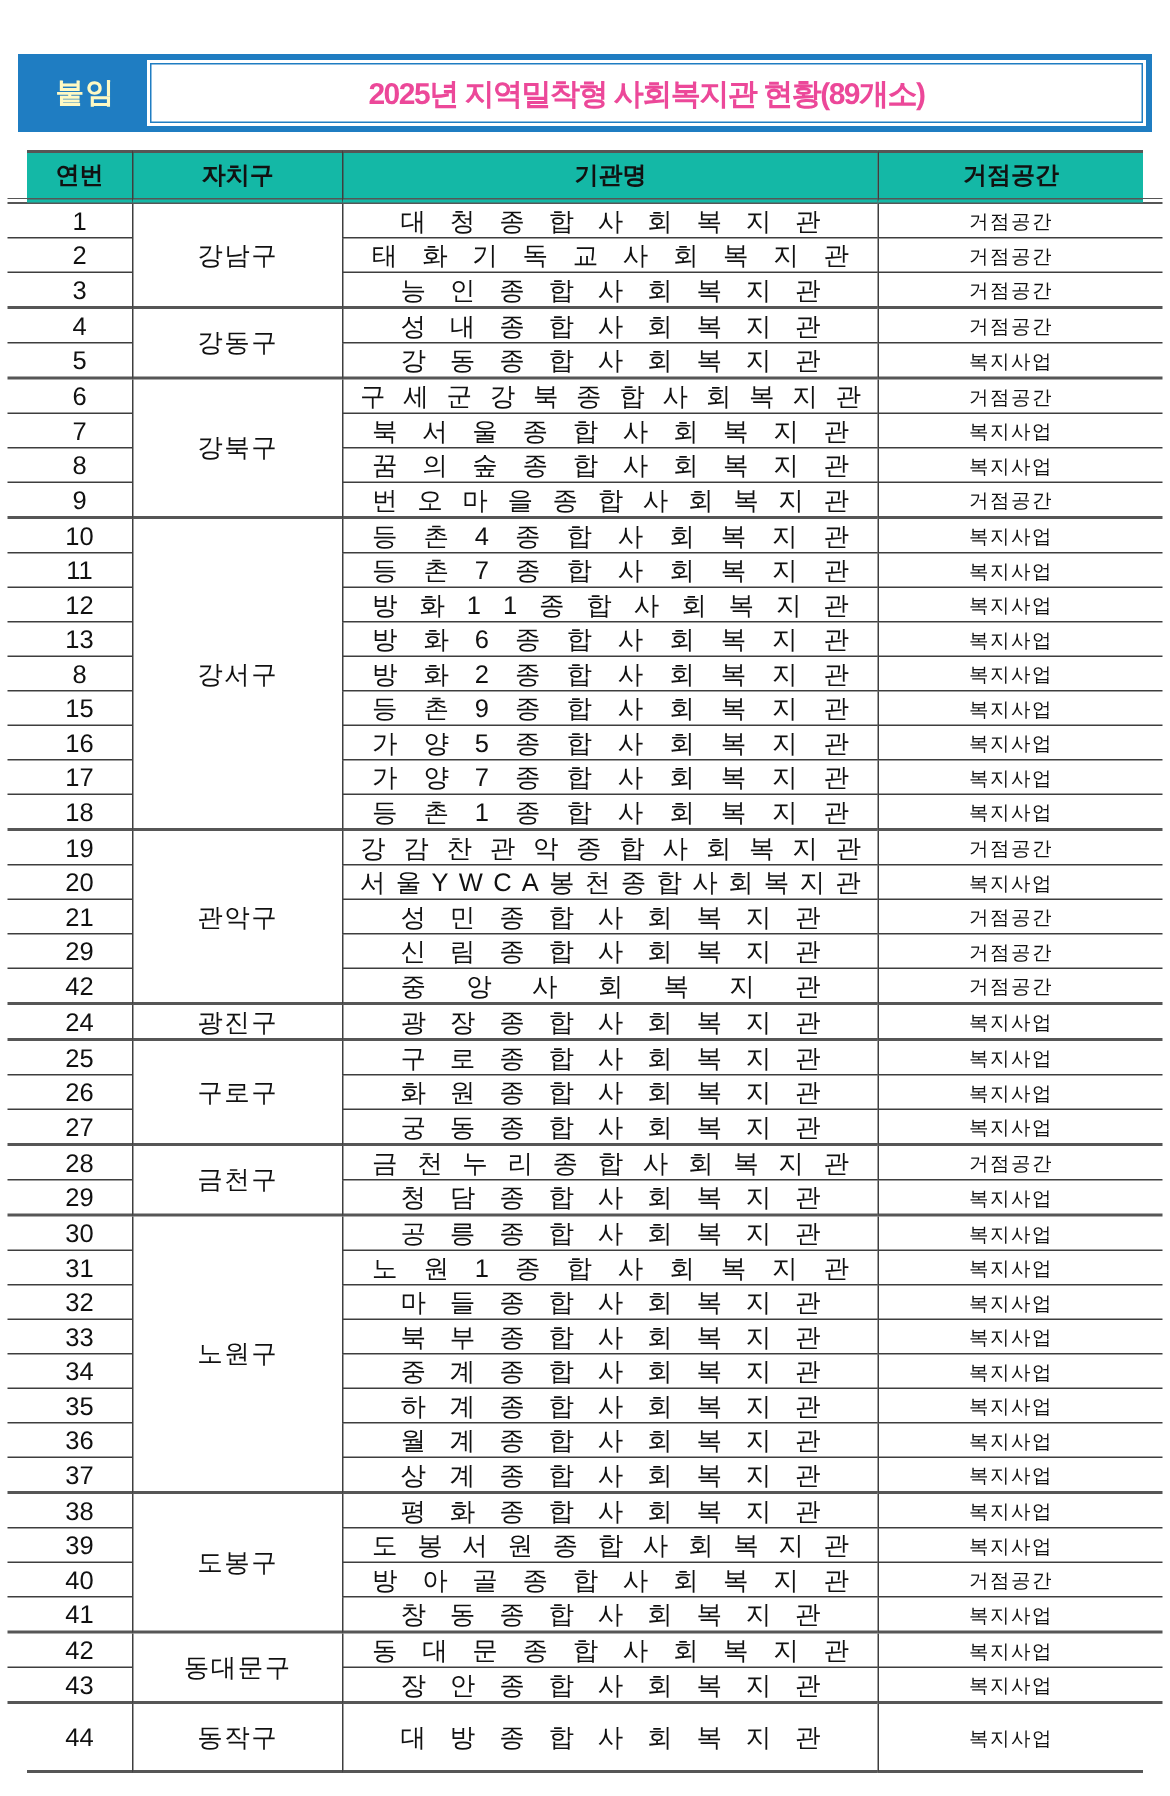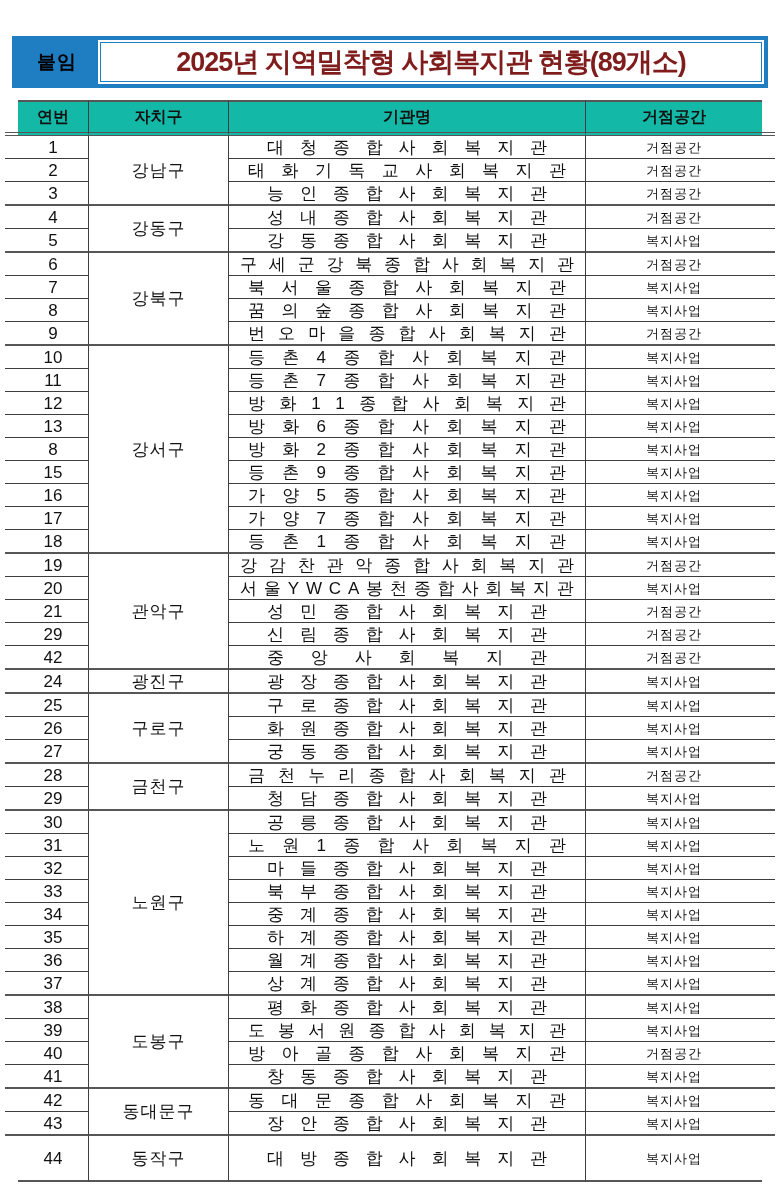--- a/index.html
+++ b/index.html
@@ -7,30 +7,30 @@
     width:780px;height:1197px;overflow:hidden;box-sizing:border-box;
     font-family:"Liberation Sans","DejaVu Sans",sans-serif;color:#111;
   }
   
   .title-bar{
     margin:36px 12px 12px 12px;height:52px;box-sizing:border-box;
     border:4px solid var(--blue);background:var(--blue);
     display:flex;align-items:stretch;
   }
   .badge{
-    width:82px;background:var(--blue);color:#000000;
+    width:82px;background:var(--blue);color:#fef9c3;
     font-weight:bold;font-size:19px;
     display:flex;align-items:center;justify-content:center;
     letter-spacing:1px;flex:0 0 auto;
   }
   .title-box{flex:1;background:#fff;padding:2px;box-sizing:border-box;}
   .title-inner{
     height:100%;border:1px solid var(--blue);box-sizing:border-box;
     display:flex;align-items:center;justify-content:center;
-    font-weight:bold;font-size:27px;letter-spacing:-1px;color:#7f1d1d;
+    font-weight:bold;font-size:20px;letter-spacing:-1px;color:#ec4899;
   }
   
   .table-wrap{margin:0 18px;}
   table{
     width:744px;table-layout:fixed;border-collapse:separate;border-spacing:0;
   }
   col.c-no{width:70px}col.c-district{width:140px}col.c-name{width:357px}col.c-type{width:177px}
   th,td{position:relative;padding:0;text-align:center;vertical-align:middle;}
   th{
     height:30px;background:#14b8a6;font-weight:bold;font-size:16px;

